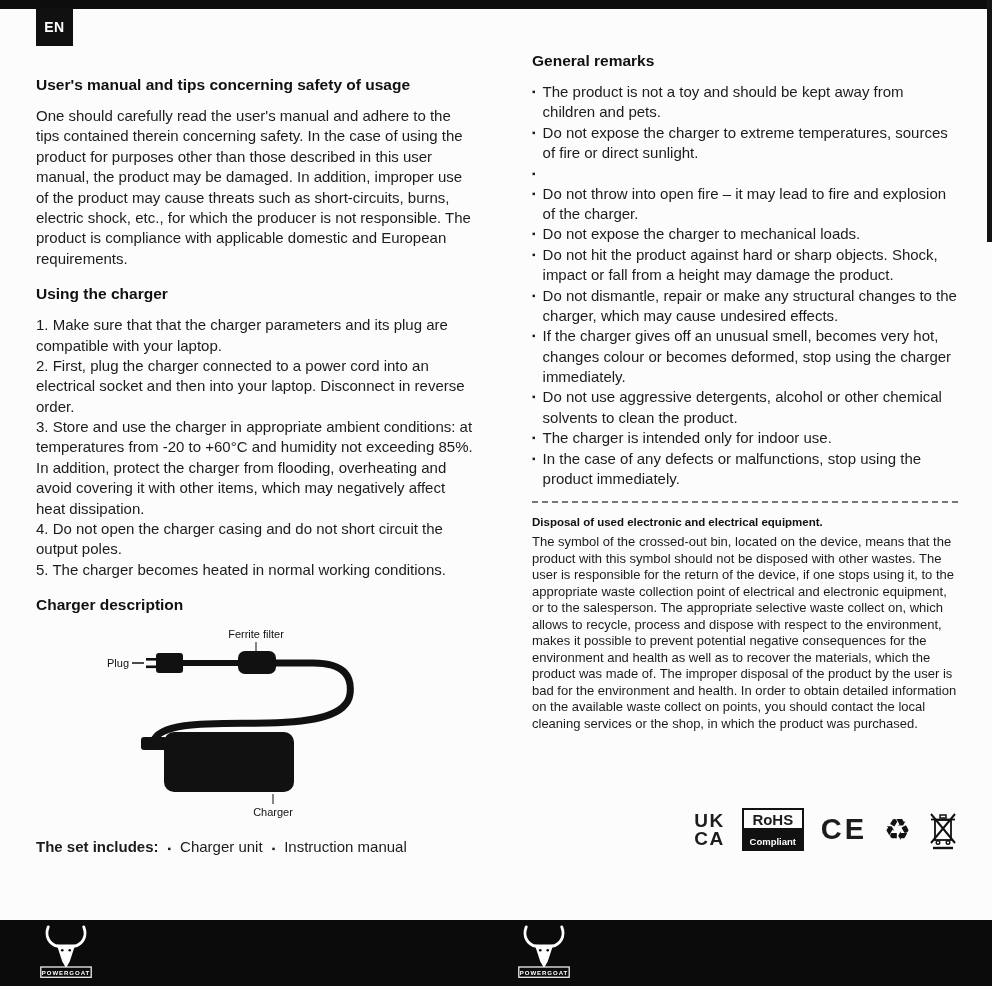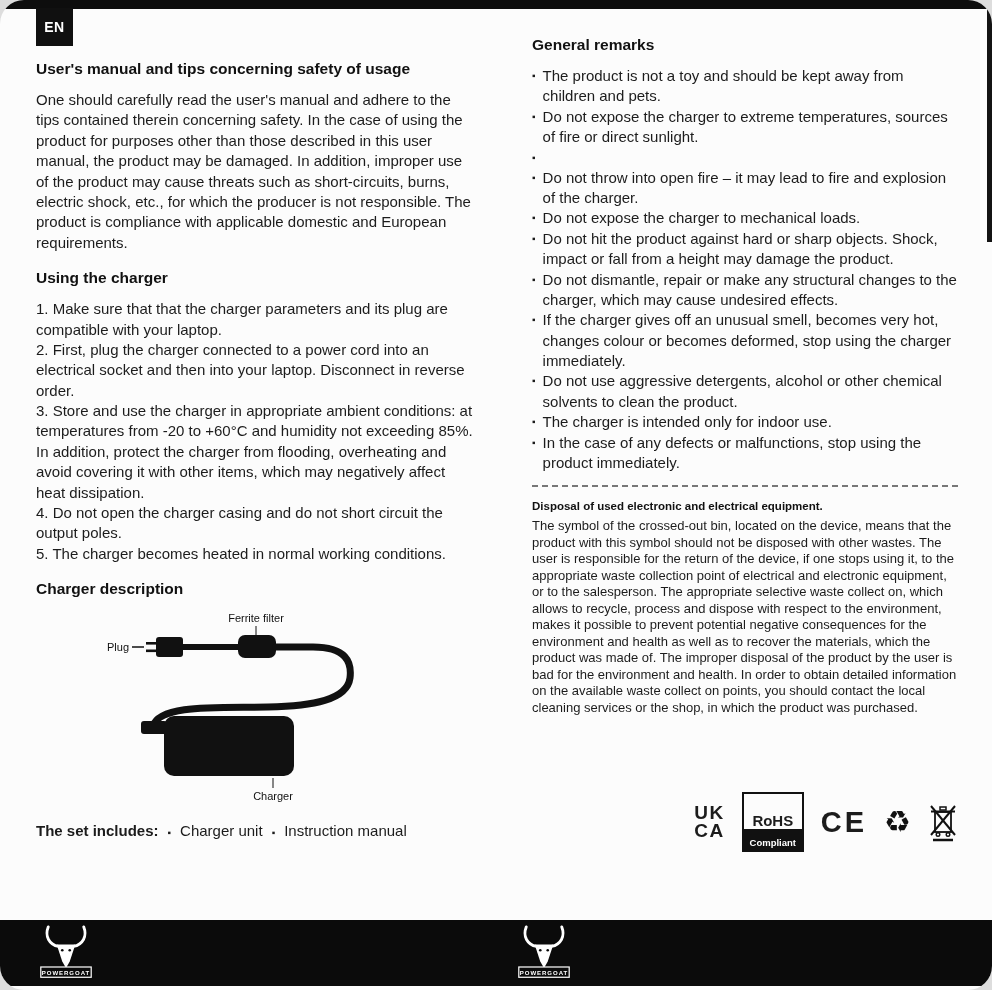--- a/index.html
+++ b/index.html
@@ -1,45 +1,45 @@
 <!DOCTYPE html>
 <html><head>
 <meta charset="utf-8">
 <style>
   html,body { margin:0; padding:0; background:#ddd; }
   .page {
     position:relative; width:992px; height:990px; margin:0 auto;
     background:#fcfcfc; overflow:hidden;
-    font-family:"Liberation Sans","DejaVu Sans",sans-serif; color:#1c1c1c;border-radius:24px;
+    font-family:"Liberation Sans","DejaVu Sans",sans-serif; color:#1c1c1c;
   }
   .topbar { position:absolute; top:0; left:0; width:100%; height:9px; background:#0d0d0d; }
   .edge-artifact { position:absolute; top:0; right:0; width:5px; height:242px; background:#141414; }
   .en-badge {
     position:absolute; top:8px; left:36px; width:37px; height:38px; background:#101010;
     color:#fff; display:flex; align-items:center; justify-content:center;
     font-weight:bold; font-size:14px; letter-spacing:.5px;
   }
   .col-left  { position:absolute; top:60px; left:36px;  width:438px; }
   .col-right { position:absolute; top:36px; left:532px; width:426px; }
-  .h1 { font-size:15.5px; font-weight:bold; margin:0 0 12px; color:#111; }
+  .h1 { font-size:15.5px; font-weight:bold; margin:16px 0 12px; color:#111; }
   .h2 { font-size:15.5px; font-weight:bold; margin:16px 0 12px; color:#111; }
   .body-text, .num-item { font-size:15px; line-height:1.36; margin:0; }
   .bullets { list-style:none; margin:0; padding:0; }
   .bullets li { display:flex; gap:7px; font-size:15px; line-height:1.36; margin:0; }
   .blt { flex:0 0 auto; font-size:10px; line-height:20px; }
   .diagram-wrap { margin:8px 0 0 52px; }
   .set-row { display:flex; gap:9px; margin-top:12px; font-size:15px; align-items:baseline; flex-wrap:wrap; }
   .set-label { font-weight:bold; }
   .divider { border:0; border-top:2px dashed #777; margin:12px 0 13px; }
   .disposal-h { font-size:11.5px; font-weight:bold; margin:0 0 6px; color:#111; }
   .disposal-b { font-size:13px; line-height:1.27; margin:0; }
   .marks { display:flex; align-items:center; justify-content:flex-end; gap:17px; margin-top:76px; }
   .ukca { font-weight:bold; font-size:19px; line-height:.95; letter-spacing:1.5px; text-align:center; }
   .rohs { border:2px solid #111; text-align:center; min-width:58px; }
-  .rohs-t { font-weight:bold; font-size:15px; padding:18px 6px 0; }
+  .rohs-t { font-weight:bold; font-size:15px; padding:1px 6px 0; }
   .rohs-c { background:#111; color:#fff; font-size:9.5px; font-weight:bold; padding:8px 4px 2px; }
   .ce { font-size:29px; font-weight:600; letter-spacing:3px; }
   .recycle { font-size:30px; line-height:1; color:#111; }
   .footer { position:absolute; left:0; top:920px; width:100%; height:66px; background:#0b0b0b; }
   .goat { position:absolute; top:3px; width:56px; height:60px; }
   .goat-1 { left:38px; }
   .goat-2 { left:516px; }
   svg text { font-family:"Liberation Sans","DejaVu Sans",sans-serif; }
 </style>
 </head>

